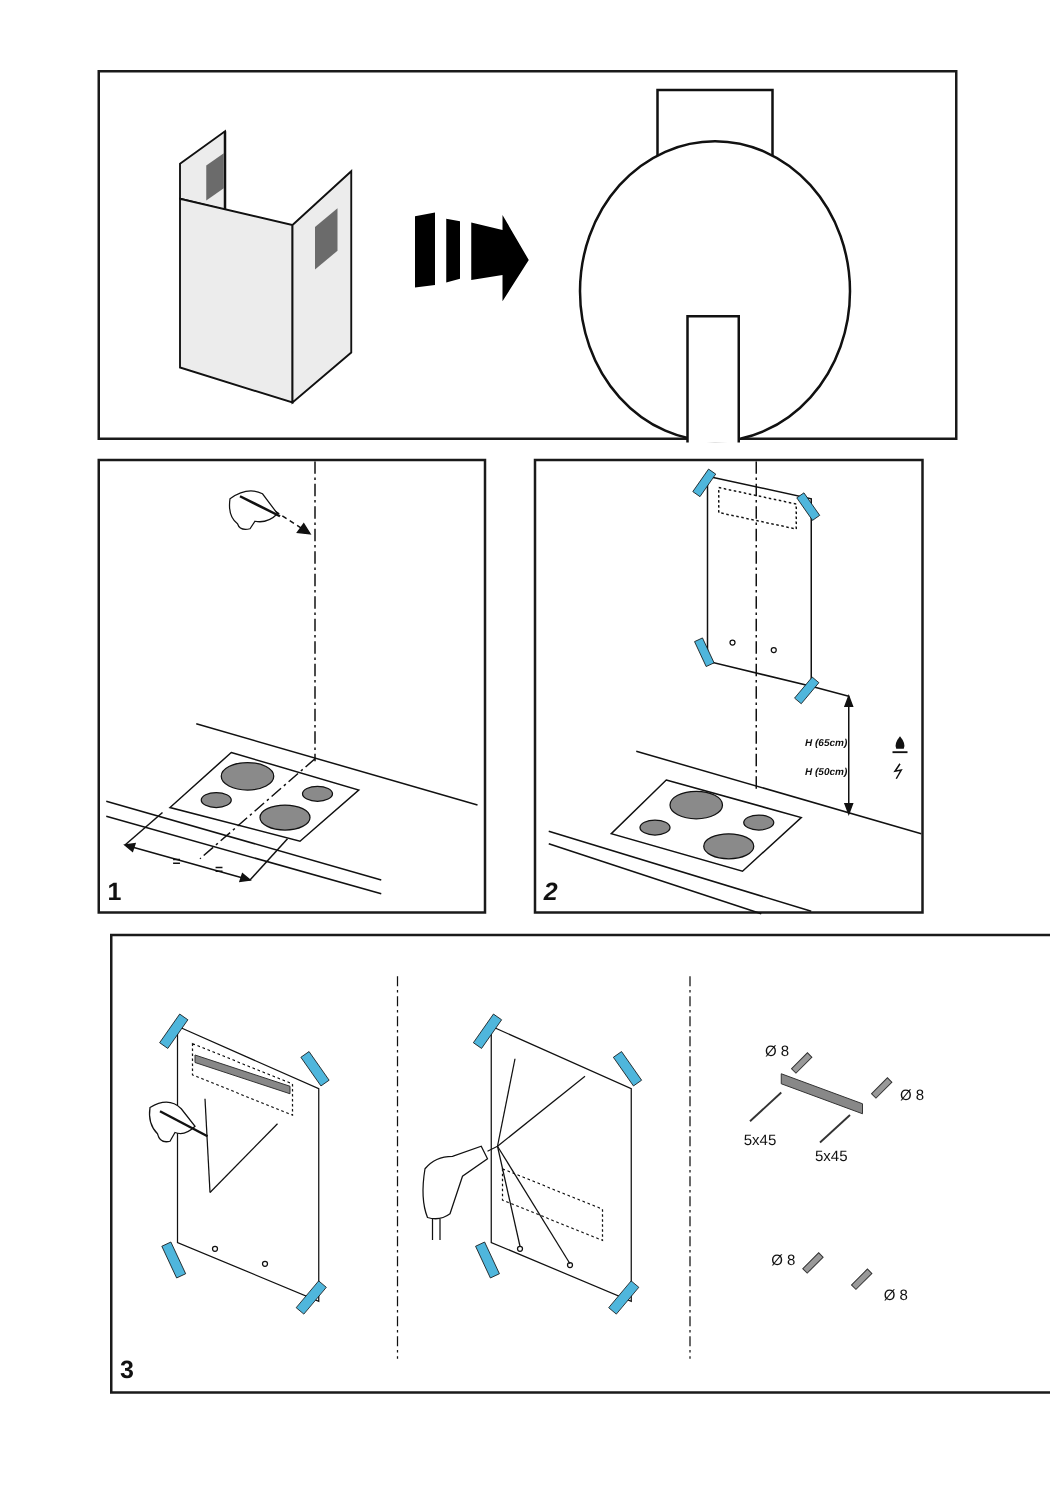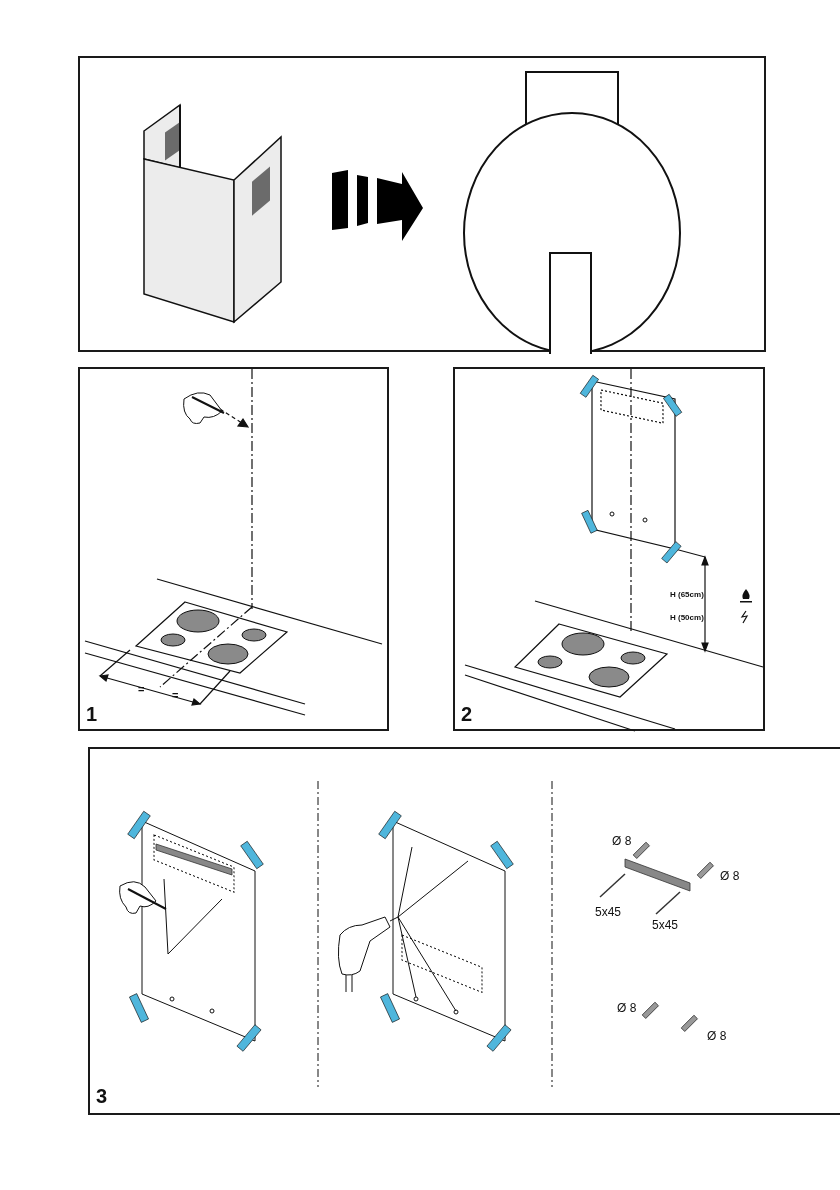--- a/index.html
+++ b/index.html
@@ -1,20 +1,20 @@
 <!DOCTYPE html>
 <html><head>
   <meta charset="utf-8">
   <style>
     html, body { margin: 0; padding: 0; background: #ffffff; }
     body { width: 840px; height: 1190px; position: relative; overflow: hidden; font-family: "Liberation Sans", sans-serif; }
     .panel { position: absolute; border: 2px solid #1a1a1a; box-sizing: border-box; background: #fff; }
     #panel-top { left: 78px; top: 56px; width: 688px; height: 296px; }
     #panel-1 { left: 78px; top: 367px; width: 311px; height: 364px; }
-    #panel-2 { left: 453px; top: 367px; width: 312px; height: 364px; }
+    #panel-2 { left: 427px; top: 367px; width: 312px; height: 364px; font-style: italic; }
     #panel-3 { left: 88px; top: 747px; width: 772px; height: 368px; }
     svg { position: absolute; left: 0; top: 0; }
     .step-num { position: absolute; font-weight: bold; font-size: 20px; color: #111; }
     .lbl { font-family: "Liberation Sans", sans-serif; fill: #111; }
     .lbl-b { font-family: "Liberation Sans", sans-serif; font-weight: bold; fill: #111; }
   </style>
 </head>
 <body>
 
 <div class="panel" id="panel-top">

